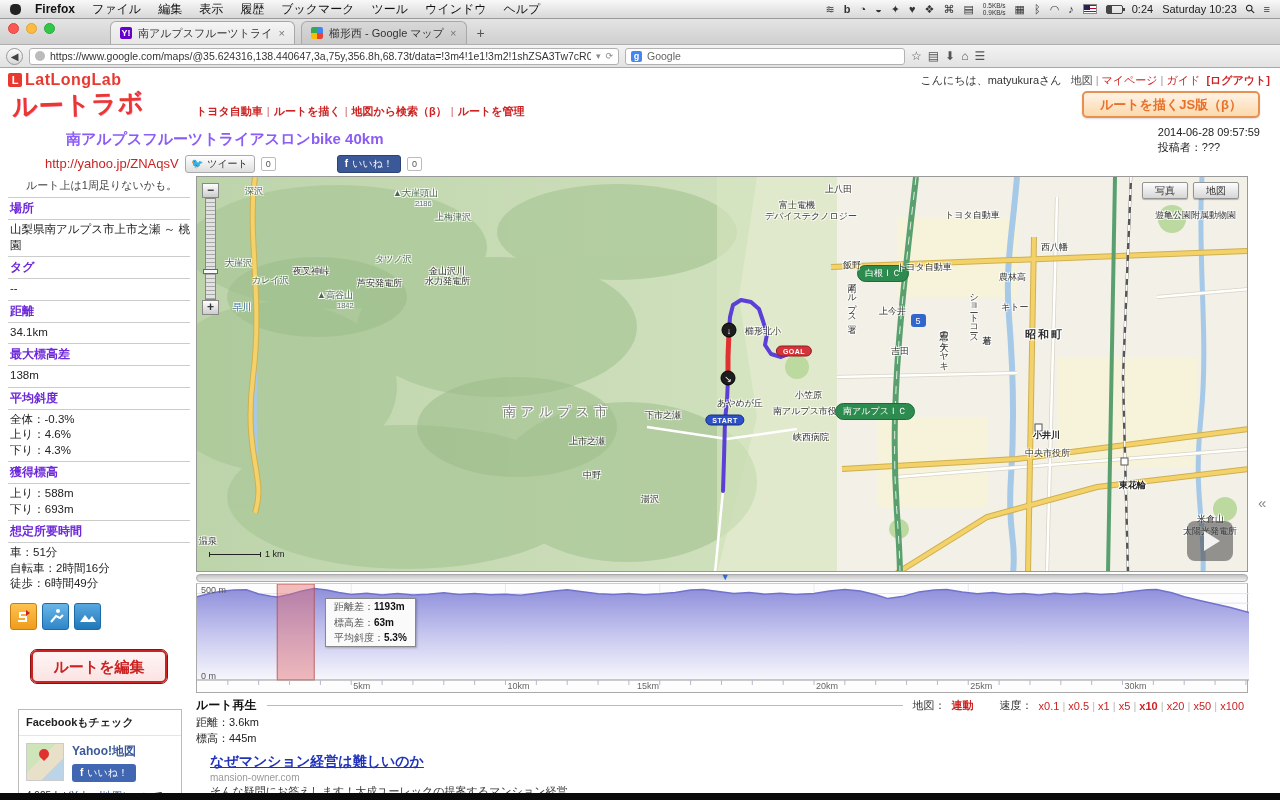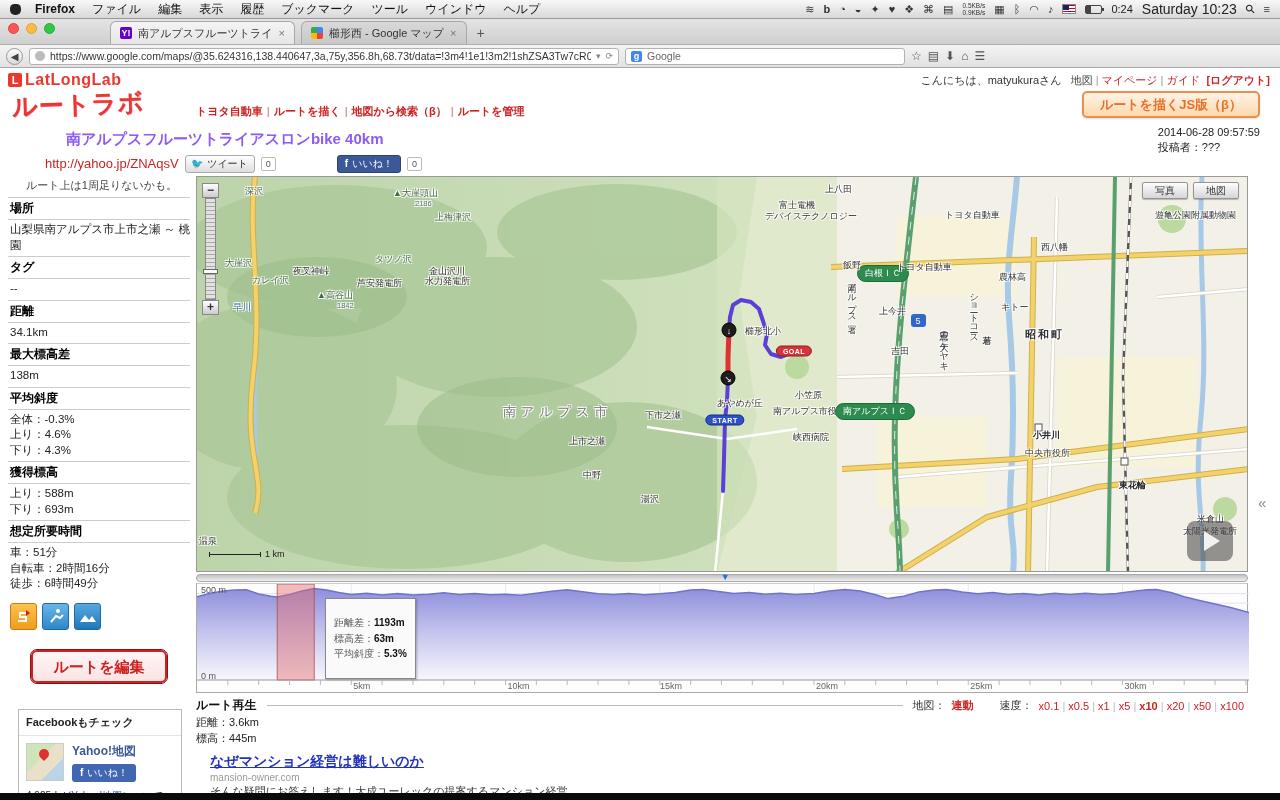--- a/index.html
+++ b/index.html
@@ -12,21 +12,21 @@
   .apple { width:11px; height:11px; background:#222; border-radius:40% 40% 45% 45%; margin-right:14px; }
   .mi { margin-right:17px; }
   .mi.b { font-weight:bold; }
   .mb-right { margin-left:auto; display:flex; align-items:center; gap:9px; font-size:11px; color:#222; }
   .mb-ic { font-size:11px; color:#333; }
   .net { font-size:6.5px; line-height:1.15; text-align:right; color:#333; }
   .flag { width:14px; height:10px; background:repeating-linear-gradient(#b03 0 1.5px,#fff 1.5px 3px); position:relative; border:0.5px solid #888;}
   .flag:before { content:""; position:absolute; left:0; top:0; width:6px; height:5px; background:#225; }
   .batt { width:17px; height:9px; border:1px solid #444; border-radius:2px; position:relative; background:linear-gradient(90deg,#444 0 30%,transparent 30%); }
   .batt:after { content:""; position:absolute; right:-3px; top:2px; width:2px; height:3px; background:#444; }
-  .clock { font-size:14px; }
+  .clock { font-size:11px; }
   .spot { display:inline-block; transform:rotate(-45deg); font-size:12px; }
 
   
   .tabbar { height:26px; background:linear-gradient(#e4e4e4,#cfcfcf); display:flex; align-items:flex-end; padding:0 8px; border-bottom:1px solid #b0b0b0; }
   .lights { display:flex; gap:7px; align-items:center; height:100%; margin-right:55px; padding-bottom:7px;}
   .light { width:11px; height:11px; border-radius:50%; }
   .l-red{background:#fc5753;border:1px solid #d94542;} .l-yel{background:#fdbc40;border:1px solid #d9a33a;} .l-grn{background:#33c748;border:1px solid #2aa83c;}
   .tab { height:23px; display:flex; align-items:center; gap:6px; padding:0 9px; font-size:11px; color:#333;
     border:1px solid #a8a8a8; border-bottom:none; border-radius:6px 6px 0 0; max-width:185px; }
   .tab.active { background:linear-gradient(#f4f4f4,#e6e6e6); }
@@ -76,21 +76,21 @@
   .twbird { color:#55acee; font-size:10px; }
   .cntbox { border:1px solid #bbb; border-radius:2px; font-size:9px; color:#555; padding:1px 4px; background:#fff; }
   .fbbtn { background:#3b5998; border:1px solid #2d4373; border-radius:3px; font-size:10px; color:#fff; padding:1px 7px; display:flex; gap:4px; align-items:center; margin-left:55px;}
   .fbf { font-weight:bold; font-size:10px; }
 
   
   .content { display:flex; }
   .sidebar { width:196px; flex:0 0 196px; padding:0 6px 0 8px; font-size:11px; color:#222; }
   .note { padding:2px 0 4px 18px; color:#444; font-size:11px; }
   .sb-sec { border-top:1px solid #ccc; }
-  .sb-h { font-weight:bold; font-size:12px; padding:2px 0 2px 2px; border-bottom:1px solid #ccc; color:#000000; }
+  .sb-h { font-weight:bold; font-size:12px; padding:2px 0 2px 2px; border-bottom:1px solid #ccc; color:#6d28d9; }
   .sb-v { padding:2px 0 3px 2px; font-size:11.5px; line-height:1.35; }
   .iconrow { display:flex; gap:5px; margin:8px 0 0 2px; }
   .sbic { width:27px; height:27px; border-radius:3px; display:flex; align-items:center; justify-content:center; }
   .sbic.orange { background:linear-gradient(#fcc34e,#f09c1c); border:1px solid #c87d14; }
   .sbic.blue1 { background:linear-gradient(#6ab6e8,#2f86c8); border:1px solid #1d6aa8; }
   .sbic.blue2 { background:linear-gradient(#58a8e0,#2078b8); border:1px solid #1d6aa8; }
   .editbtn { display:block; margin:20px auto 0; width:136px; height:33px; background:linear-gradient(#fff5f5,#fbe3e3);
     border:2px solid #c22; outline:1px solid #811; border-radius:6px; color:#c22; font-size:15px; font-weight:bold; text-align:center; line-height:29px; }
   .fbbox { margin:26px 8px 0 10px; border:1px solid #bbb; background:#fff; }
   .fbbox .fbhead { font-size:11px; font-weight:bold; padding:5px 7px; border-bottom:1px solid #e5e5e5; color:#222;}
@@ -141,21 +141,21 @@
 
   
   .pstrip { position:relative; width:1052px; height:8px; margin-top:2px; background:linear-gradient(#c2c2c2,#efefef); border:1px solid #aaa; border-radius:4px; }
   .phead { position:absolute; left:50.3%; top:-3px; transform:translateX(-50%); color:#2b6cd8; font-size:9px; }
   .profile { position:relative; width:1052px; height:110px; border:1px solid #aaa; border-top:1px solid #ccc; background:#fdfdfd; margin-top:1px; }
   .ylab { position:absolute; font-size:9px; color:#555; z-index:3; }
   .ylab.top { left:4px; top:1px; }
   .ylab.bot { left:4px; bottom:11px; }
   .xtick { position:absolute; bottom:1px; font-size:9px; color:#666; z-index:3; }
   .tip { position:absolute; left:128px; top:14px; background:#fafafa; border:1px solid #888; box-shadow:1px 1px 2px rgba(0,0,0,.25);
-    padding:16px 8px; font-size:10px; color:#555; line-height:1.55; z-index:4; }
+    padding:0 8px; font-size:10px; color:#555; line-height:1.55; z-index:4; }
   .tip b { color:#111; }
 
   
   .bottom { padding-top:4px; width:1084px; }
   .b-hrow { display:flex; align-items:center; gap:10px; }
   .b-title { font-size:12px; font-weight:bold; color:#111; white-space:nowrap; }
   .b-line { flex:1; border-top:1px solid #bbb; height:0; }
   .b-ctrls { font-size:11px; color:#333; white-space:nowrap; padding-right:36px; display:flex; gap:6px; align-items:center;}
   .linkred { color:#cc2222; }
   .linkred.sel { font-weight:bold; }
@@ -602,21 +602,21 @@
                 <line x1="987.2140762463342" x2="987.2140762463342" y1="96" y2="101"></line>
                 <line x1="1018.0645161290322" x2="1018.0645161290322" y1="96" y2="101"></line>
                 <line x1="1048.91495601173" x2="1048.91495601173" y1="96" y2="101"></line>
               </g>
           </svg>
           <span class="ylab top">500 m</span>
           <span class="ylab bot">0 m</span>
           <div id="xticklabels">
               <span class="xtick" style="left: 156.252px;">5km</span>
               <span class="xtick" style="left: 310.504px;">10km</span>
-              <span class="xtick" style="left: 463px;">15km</span>
+              <span class="xtick" style="left: 440px;">15km</span>
               <span class="xtick" style="left: 619.009px;">20km</span>
               <span class="xtick" style="left: 773.261px;">25km</span>
               <span class="xtick" style="left: 927.513px;">30km</span>
             </div>
           <div class="tip">
             <div><span>距離差：</span><b>1193m</b></div>
             <div><span>標高差：</span><b>63m</b></div>
             <div><span>平均斜度：</span><b>5.3%</b></div>
           </div>
         </div>

